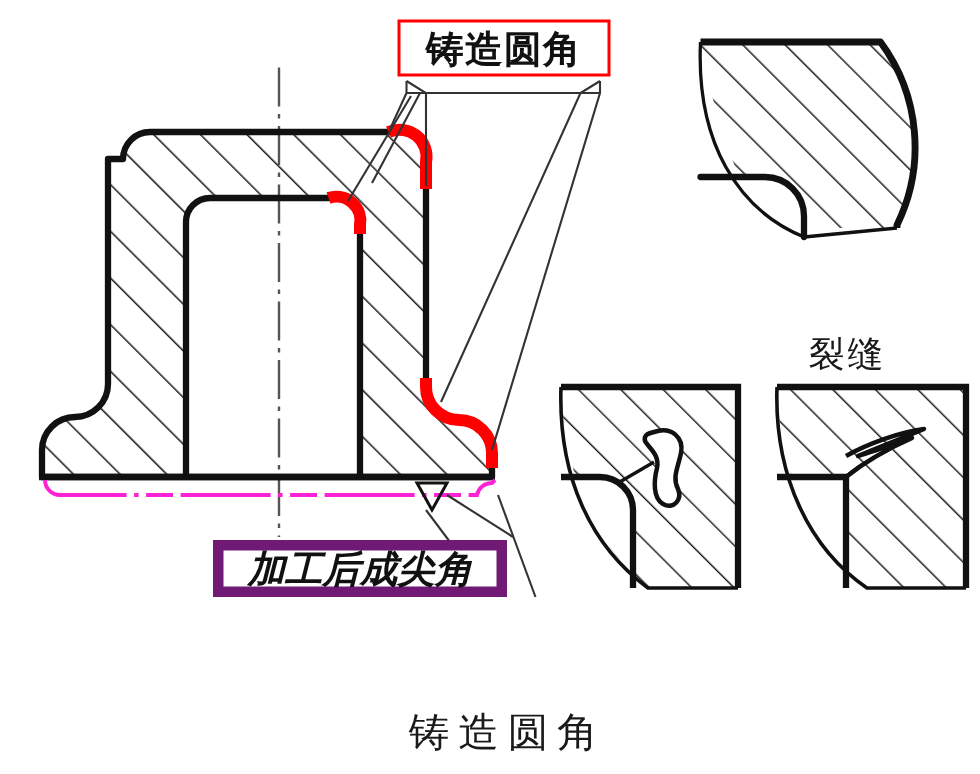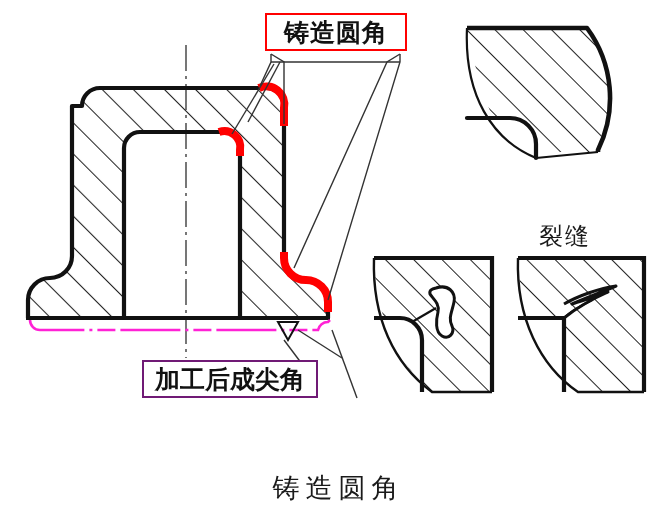--- a/index.html
+++ b/index.html
@@ -37,26 +37,27 @@
     width: 142px;
     height: 38px;
     border: 2px solid #ff0000;
     font-size: 25px;
     letter-spacing: 1px;
     color: #111111;
   }
   #label-sharp-corner {
     left: 130px;
     top: 360px;
-    width: 176px;
+    width: 196px;
     height: 38px;
-    border: 2px solid #701a75;
+    border: 7px solid #701a75;
     font-size: 25px;
     letter-spacing: 0px;
     color: #111111;
+    font-style: italic;
   }
   .plain-label {
     position: absolute;
     color: #1a1a1a;
     font-size: 24px;
     letter-spacing: 2px;
     white-space: nowrap;
   }
   #label-shrinkage {
     left: 385px;

